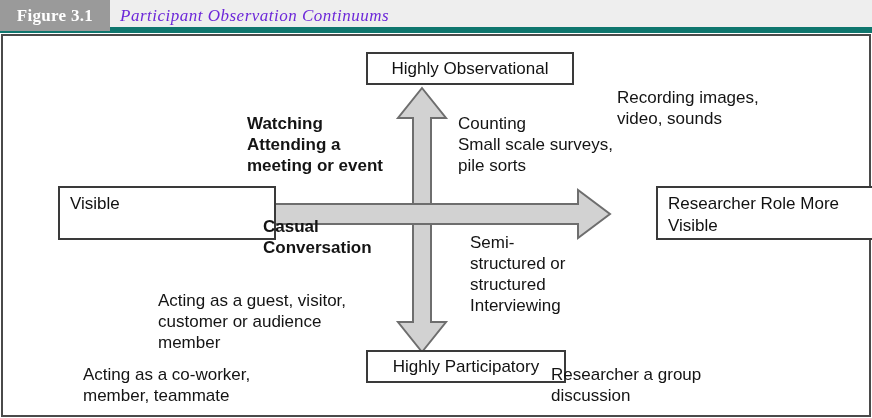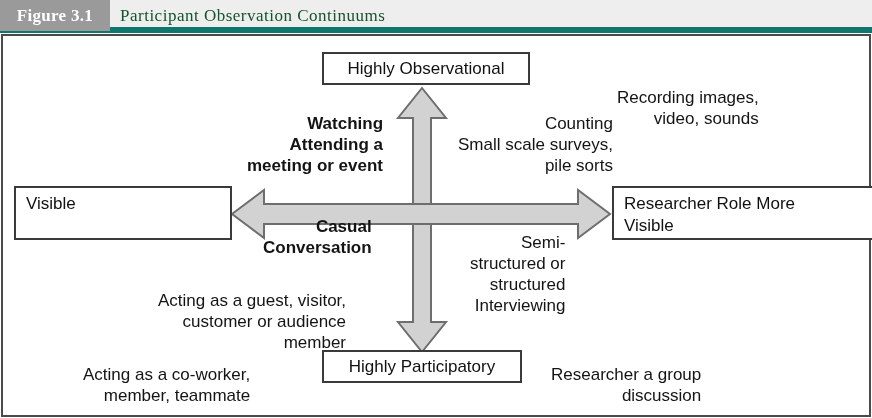--- a/index.html
+++ b/index.html
@@ -47,23 +47,24 @@
     box-sizing: border-box;
   }
   #figure-title {
     position: absolute;
     left: 120px;
     top: 0;
     height: 31px;
     line-height: 31px;
     font-family: "Liberation Serif", serif;
     font-size: 17px;
-    color: #14532d;
+    color: #6d28d9;
     letter-spacing: 0.5px;
     white-space: nowrap;
+    font-style: italic;
   }
 
   
   #diagram-frame {
     position: absolute;
     left: 1px;
     top: 34px;
     width: 870px;
     height: 383px;
     border: 2px solid #4a4a4a;
@@ -83,20 +84,21 @@
 
   
   .pole-box {
     position: absolute;
     border: 2px solid #3a3a3a;
     background: #ffffff;
     box-sizing: border-box;
     font-size: 17px;
     color: #111111;
     line-height: 22px;
+    margin-left: 44px;
   }
   #box-highly-observational {
     left: 322px;
     top: 52px;
     width: 208px;
     height: 33px;
     text-align: center;
     line-height: 29px;
   }
   #box-highly-participatory {
@@ -125,21 +127,20 @@
   }
   .pole-box span { display: block; }
 
   
   .annotation {
     position: absolute;
     font-size: 17px;
     line-height: 21px;
     color: #141414;
     white-space: pre-line;
-    text-align: right;
   }
   #label-watching          { left: 247px; top: 113px; font-weight: bold; }
   #label-counting          { left: 458px; top: 113px; }
   #label-recording         { left: 617px; top: 87px;  }
   #label-casual            { left: 263px; top: 216px; font-weight: bold; }
   #label-semi-structured   { left: 470px; top: 232px; }
   #label-acting-guest      { left: 158px; top: 290px; }
   #label-acting-coworker   { left: 83px;  top: 364px; }
   #label-conducting-group  { left: 551px; top: 364px; }
 </style>

